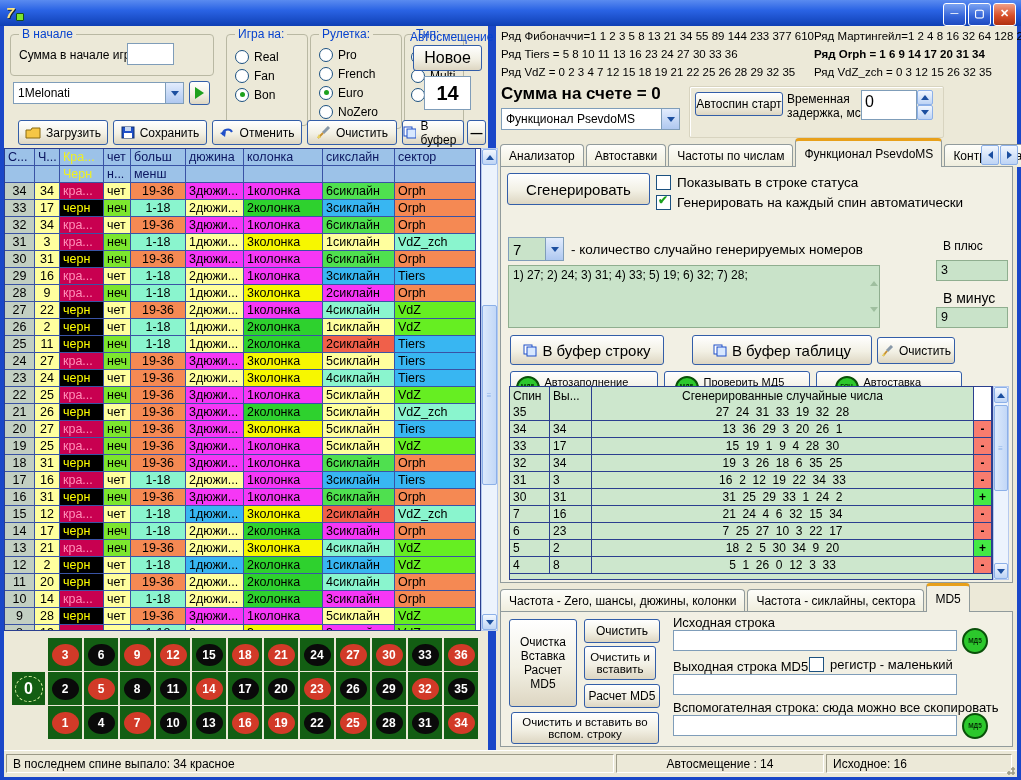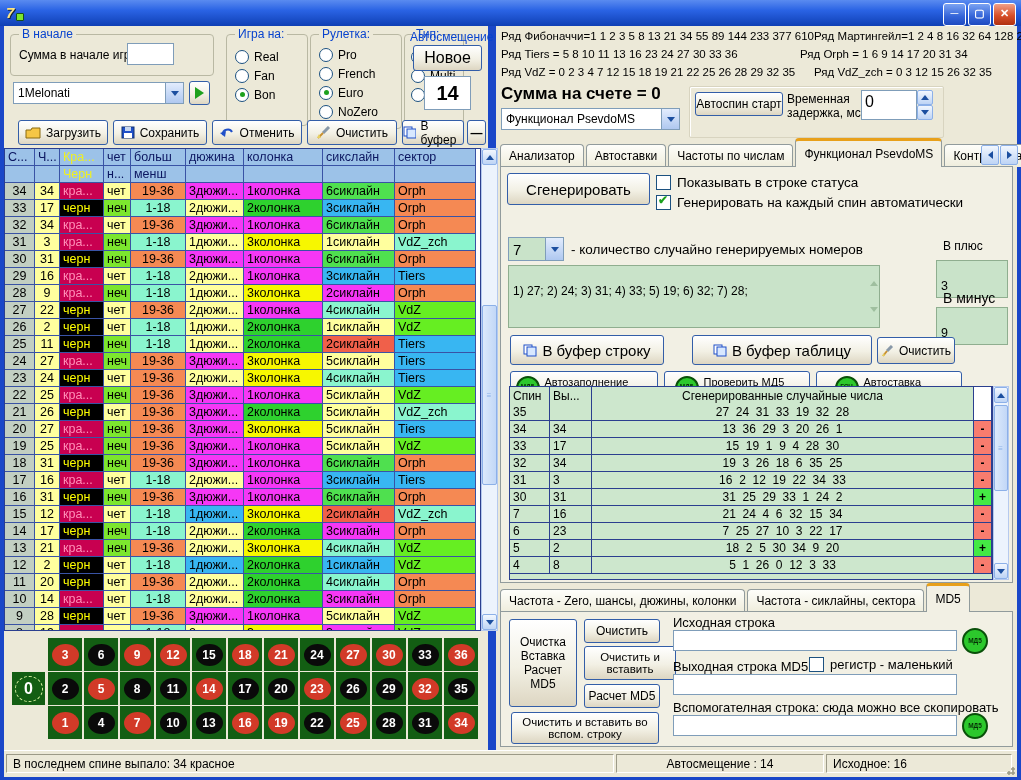--- a/index.html
+++ b/index.html
@@ -84,21 +84,21 @@
   .autospin-frame{position:absolute;left:193px;top:60px;width:253px;height:50px;border:1px solid #D8D4C0;border-radius:2px;box-shadow:inset 1px 1px 0 #fff;}
   
   .tabbar{position:absolute;display:flex;align-items:flex-end;gap:2px;}
   .tab{height:22px;background:linear-gradient(180deg,#FEFEFA,#EFEDDC);border:1px solid #919B9C;border-bottom:none;
     border-radius:4px 4px 0 0;font-size:12px;padding:0 8px;display:flex;align-items:center;white-space:nowrap;}
   .tab.active{height:26px;background:#F2F0E4;border-top:3px solid #E8A01A;font-size:12px;z-index:3;}
   .tab-scroll{display:flex;gap:1px;margin-left:2px;}
   .tsbtn{width:16px;height:18px;background:linear-gradient(180deg,#F2F7FE,#BED4F5);border:1px solid #8CB0E8;border-radius:2px;
     display:flex;align-items:center;justify-content:center;}
   .tabpanel{position:absolute;background:#F2F0E4;border:1px solid #919B9C;box-sizing:border-box;}
-  .green-field{position:absolute;background:#C9E3C9;border:1px solid #8FAE8F;box-sizing:border-box;font-size:12.5px;padding:18px 4px;}
+  .green-field{position:absolute;background:#C9E3C9;border:1px solid #8FAE8F;box-sizing:border-box;font-size:12.5px;padding:2px 4px;}
   .md5ico{width:20px;height:20px;border-radius:50%;background:#2CC82C;border:2px solid #0A500A;color:#063006;
     font-size:6.5px;font-weight:bold;display:flex;align-items:center;justify-content:center;flex:none;line-height:1;}
   
   #spin-wrap{position:absolute;left:8px;top:219px;width:484px;height:194px;border:1px solid #2B3F8F;background:#CDE7CD;box-sizing:border-box;overflow:hidden;}
   #spin-grid{display:grid;grid-template-columns:40px 42px 382px 18px;grid-auto-rows:17px;}
   .scell{border-right:1px solid #2B3F8F;border-bottom:1px solid #2B3F8F;font-size:12px;line-height:16px;
     padding-left:3px;white-space:pre;overflow:hidden;box-sizing:border-box;background:#CDE7CD;}
   .scell.hd{height:20px;line-height:19px;}
   .scell.ctr{text-align:center;padding-left:0;}
   .scell.flag{text-align:center;padding-left:0;font-weight:bold;background:#fff;}
@@ -649,21 +649,21 @@
             <span class="num-circle red">34</span>
           </div>
         </div>
     </div>
 
     <div class="right-panel">
       <div class="series-line" style="left:5px;top:4px;">Ряд Фибоначчи=1 1 2 3 5 8 13 21 34 55 89 144 233 377 610</div>
       <div class="series-line" style="left:5px;top:22px;">Ряд Tiers = 5 8 10 11 13 16 23 24 27 30 33 36</div>
       <div class="series-line" style="left:5px;top:40px;">Ряд VdZ = 0 2 3 4 7 12 15 18 19 21 22 25 26 28 29 32 35</div>
       <div class="series-line" style="left:318px;top:4px;">Ряд Мартингейл=1 2 4 8 16 32 64 128 2</div>
-      <div class="series-line" style="left:304px;top:22px;">Ряд Orph = 1 6 9 14 17 20 31 34</div>
+      <div class="series-line" style="left:318px;top:22px;font-weight:bold;">Ряд Orph = 1 6 9 14 17 20 31 34</div>
       <div class="series-line" style="left:318px;top:40px;">Ряд VdZ_zch = 0 3 12 15 26 32 35</div>
 
       <div class="sum-label">Сумма на счете = 0</div>
       <div class="combo" style="left:5px;top:82px;width:179px;height:22px;">
         <span class="val">Функционал PsevdoMS</span>
         <span class="combo-btn">
             <span class="tri-dn"></span>
           </span>
       </div>
 
@@ -824,21 +824,21 @@
           <div class="tab">Частота - Zero, шансы, дюжины, колонки</div>
           <div class="tab">Частота - сиклайны, сектора</div>
           <div class="tab active">MD5</div>
         </div>
 
       <div class="tabpanel" style="left:4px;top:585px;width:513px;height:136px;">
         <div class="btn" style="left:8px;top:7px;width:68px;height:88px;font-size:12px;">
           <span style="white-space:normal;text-align:center;">Очистка Вставка Расчет MD5</span>
         </div>
         <div class="btn" style="left:83px;top:7px;width:76px;height:24px;">Очистить</div>
-        <div class="btn" style="left:83px;top:34px;width:92px;height:34px;font-size:11.5px;">
+        <div class="btn" style="left:83px;top:34px;width:72px;height:34px;font-size:11.5px;">
           <span style="white-space:normal;text-align:center;">Очистить и вставить</span>
         </div>
         <div class="btn" style="left:83px;top:72px;width:76px;height:24px;">Расчет MD5</div>
         <div class="btn" style="left:10px;top:100px;width:148px;height:32px;font-size:11.5px;">
           <span style="white-space:normal;text-align:center;">Очистить и  вставить во вспом. строку</span>
         </div>
 
         <span class="lbl" style="left:172px;top:3px;font-size:13px;">Исходная строка</span>
         <div class="input" style="left:172px;top:18px;width:284px;height:21px;"></div>
         <span class="md5ico" style="position:absolute;left:461px;top:16px;width:22px;height:22px;">МД5</span>

